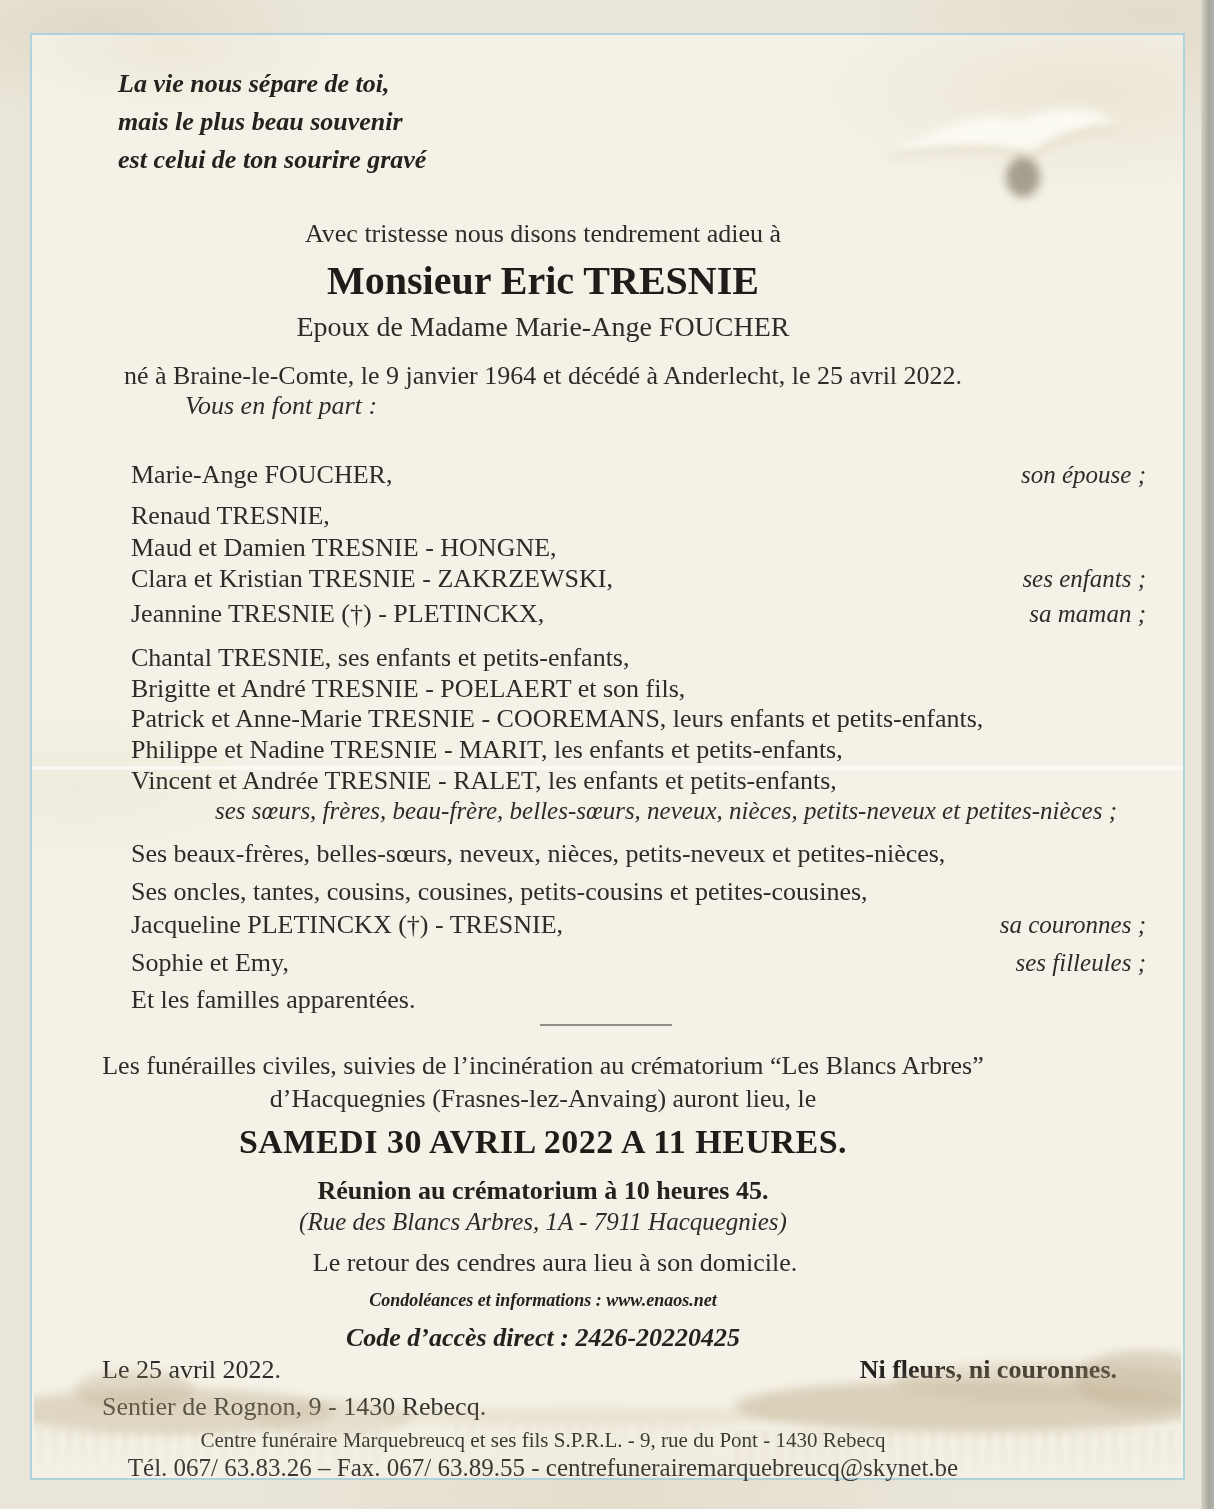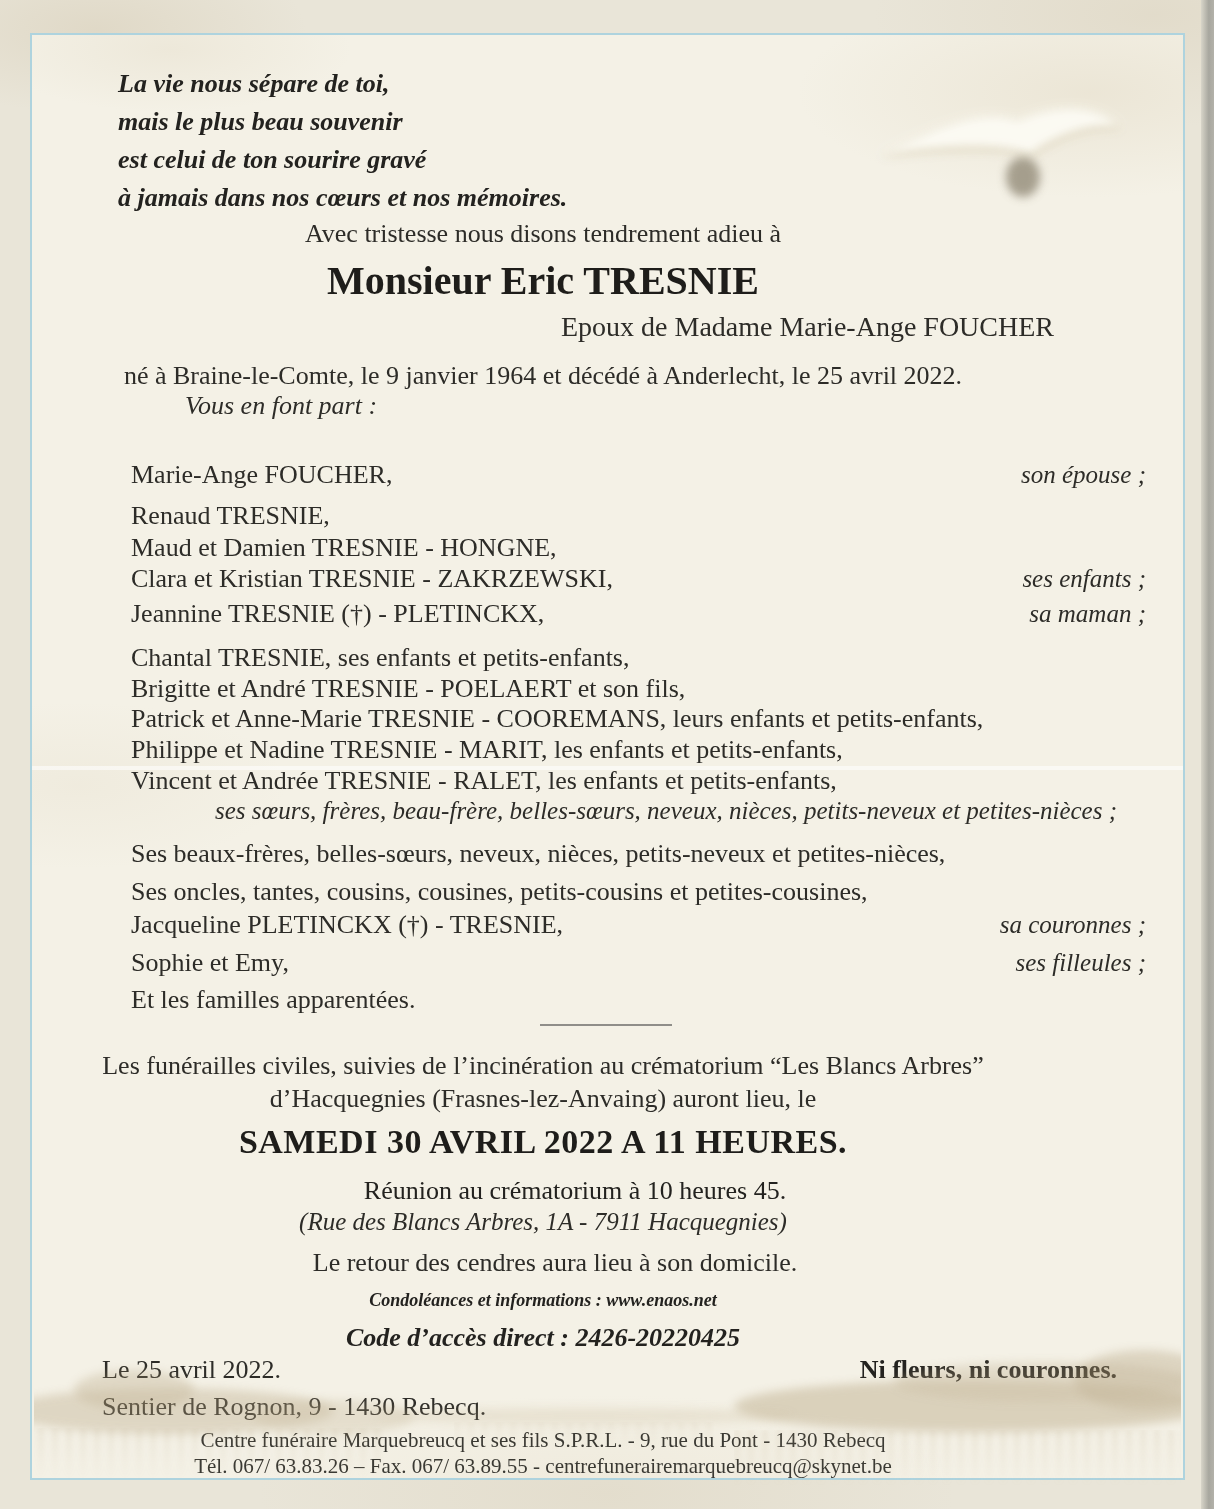--- a/index.html
+++ b/index.html
@@ -29,39 +29,39 @@
   .fold-line{
     position:absolute;left:0;top:731px;width:1151px;height:4px;
     background:rgba(255,255,255,.55);
   }
   
   .txt{position:absolute;color:#2d2c28;}
   .quote{left:67px;top:30px;font-size:26px;line-height:38px;font-weight:bold;font-style:italic;color:#23221f;margin-left:19px;}
   .center{left:0;width:1022px;text-align:center;}
   .intro{top:184px;font-size:26px;}
   .name{top:222px;font-size:40px;font-weight:bold;color:#1e1d1a;}
-  .spouse{top:276px;font-size:28px;text-align:right;}
+  .spouse{top:276px;font-size:28px;}
   .birth{top:326px;font-size:26px;}
   .part-label{left:153px;top:356px;font-size:26px;font-style:italic;}
   .row{position:absolute;left:85px;width:1015px;font-size:26px;color:#2d2c28;margin-left:14px;}
   .row .rel{position:absolute;right:0;top:1px;font-size:25px;font-style:italic;}
   .note-right{position:absolute;left:70px;width:1015px;text-align:right;font-size:25px;font-style:italic;color:#2d2c28;}
   .divider{position:absolute;left:508px;top:989px;width:132px;height:2px;background:#8f8e89;}
   .ceremony{top:1014px;font-size:26px;line-height:33px;}
   .big-date{top:1088px;font-size:34px;font-weight:bold;letter-spacing:.5px;color:#1e1d1a;}
-  .meeting{top:1141px;font-size:26px;font-weight:normal;color:#23221f;padding-left:32px;}
+  .meeting{top:1141px;font-size:26px;font-weight:bold;color:#23221f;}
   .crema-addr{top:1173px;font-size:25px;font-style:italic;}
   .ashes{top:1213px;font-size:26px;padding-left:12px;}
   .condol{top:1255px;font-size:18px;font-weight:bold;font-style:italic;color:#23221f;}
   .access{top:1288px;font-size:26px;font-weight:bold;font-style:italic;color:#23221f;}
   .date-left{left:70px;top:1320px;font-size:26px;}
   .flowers{position:absolute;right:66px;top:1320px;font-size:26px;font-weight:bold;color:#23221f;}
   .sender-addr{left:70px;top:1357px;font-size:26px;}
   .fh1{top:1393px;font-size:21px;color:#3a3933;}
-  .fh2{top:1419px;font-size:21px;color:#3a3933;}
+  .fh2{top:1419px;font-size:25px;color:#3a3933;}
   
   .dove{position:absolute;left:828px;top:45px;width:290px;height:160px;pointer-events:none;}
   .landscape{position:absolute;left:2px;top:1305px;width:1147px;height:170px;overflow:hidden;opacity:.6;pointer-events:none;}
   .blob{position:absolute;border-radius:50%;filter:blur(5px);}
   .reflect{position:absolute;filter:blur(2px);
     background:repeating-linear-gradient(to right, rgba(176,156,120,.5) 0 6px, rgba(176,156,120,.08) 6px 14px);
     -webkit-mask-image:linear-gradient(to bottom, rgba(0,0,0,.8), transparent);
     mask-image:linear-gradient(to bottom, rgba(0,0,0,.8), transparent);}
 </style>
 </head>
@@ -81,21 +81,20 @@
       <path d="M20 78 C 70 52, 120 30, 158 44 C 200 26, 240 28, 262 50 C 230 48, 200 58, 172 78 C 150 70, 90 70, 20 78 Z" fill="#cfc3a6" opacity="0.45" filter="url(#soft)"></path>
       <path d="M22 74 C 72 48, 122 26, 158 40 C 198 22, 238 24, 260 46 C 228 44, 198 54, 170 74 C 148 64, 90 64, 22 74 Z" fill="#fdfcf5" opacity="0.95" filter="url(#soft)"></path>
       <ellipse cx="163" cy="97" rx="17" ry="20" fill="#8c8471" opacity="0.75" filter="url(#soft)"></ellipse>
     </svg>
   </div>
 
   <div class="txt quote">
     <div>La vie nous sépare de toi,</div>
     <div>mais le plus beau souvenir</div>
     <div>est celui de ton sourire gravé</div>
-    <div>à jamais dans nos cœurs et nos mémoires.</div>
   </div>
 
   <div class="txt center intro">Avec tristesse nous disons tendrement adieu à</div>
   <div class="txt center name">Monsieur Eric TRESNIE</div>
   <div class="txt center spouse">Epoux de Madame Marie-Ange FOUCHER</div>
   <div class="txt center birth">né à Braine-le-Comte, le 9 janvier 1964 et décédé à Anderlecht, le 25 avril 2022.</div>
 
   <div class="txt part-label">Vous en font part :</div>
 
   <div class="row" style="top:425px">

